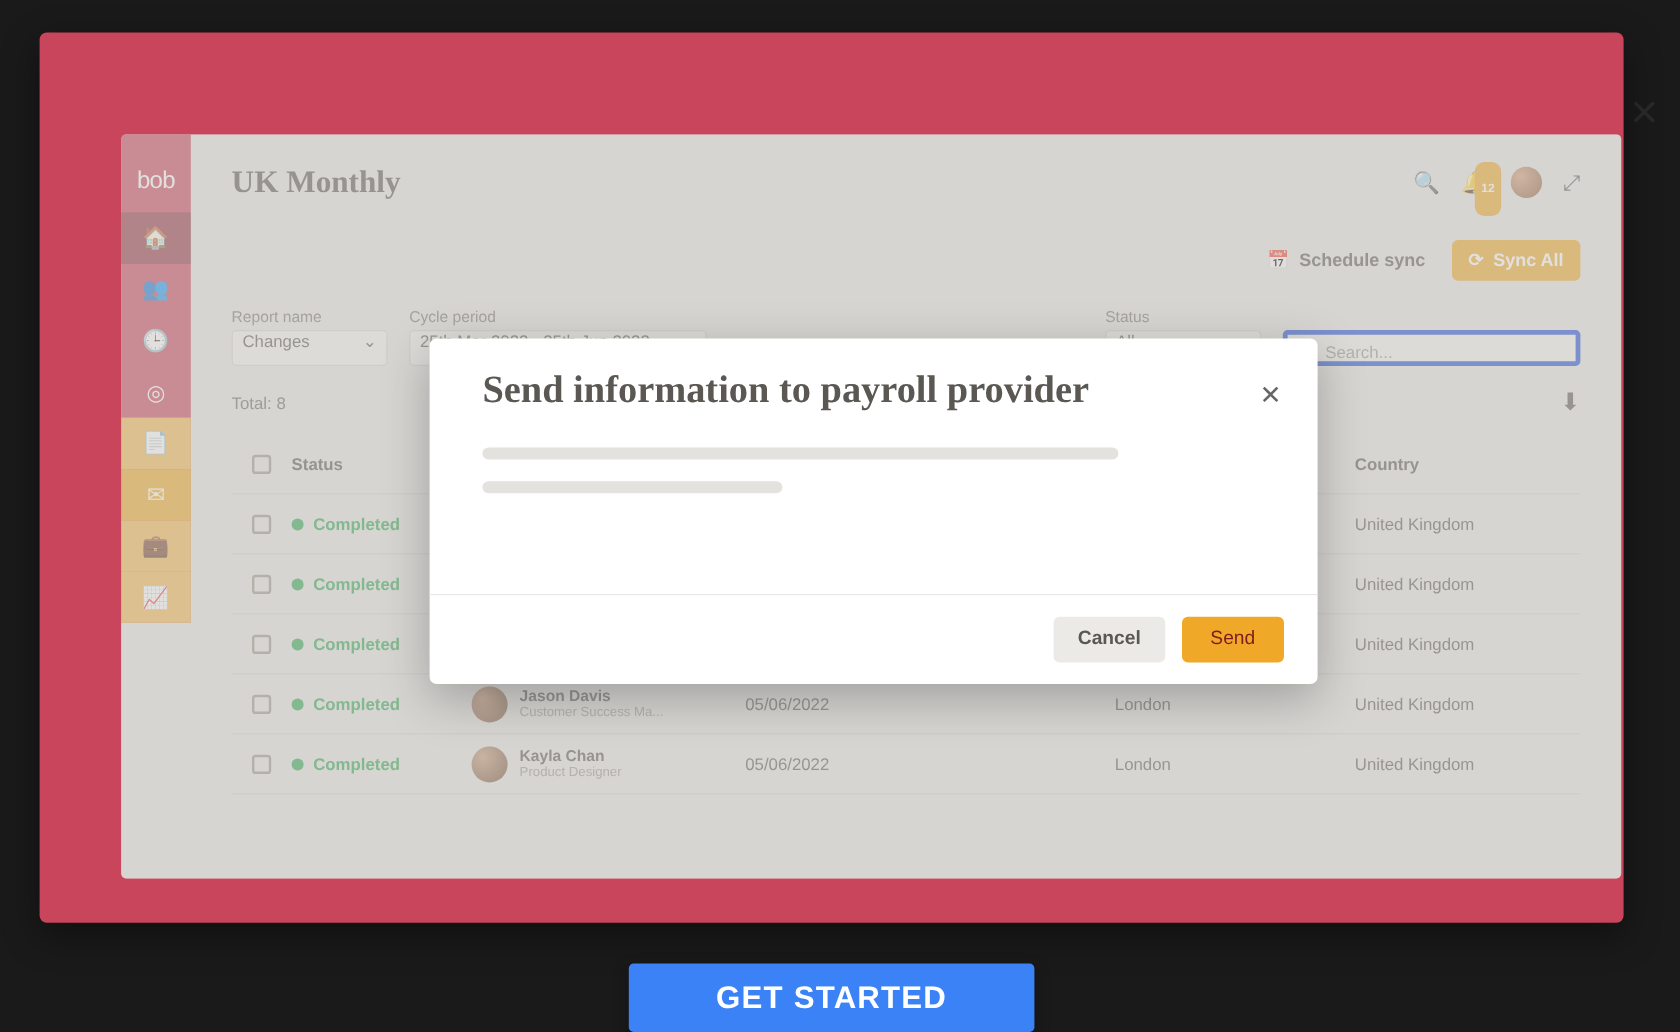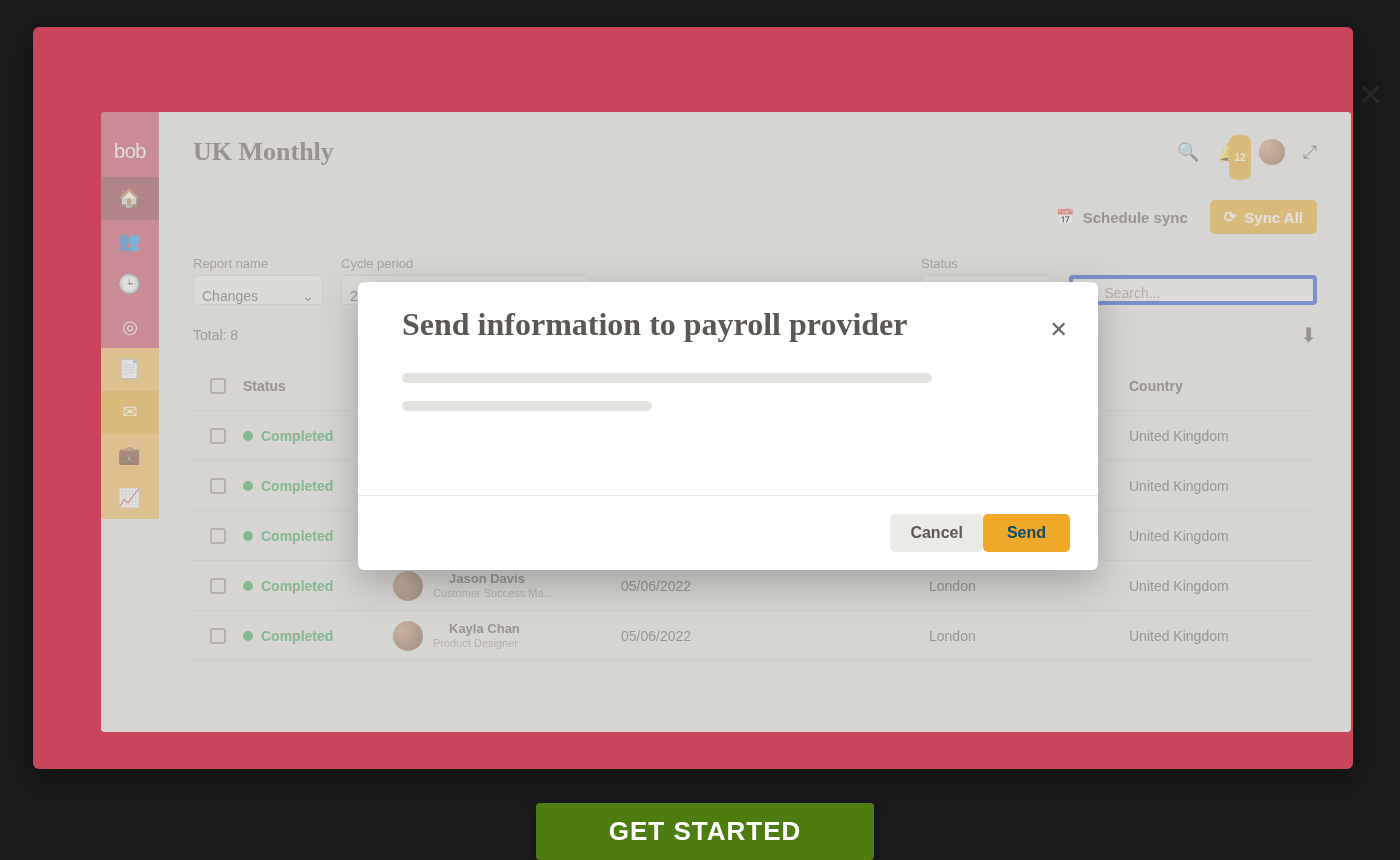--- a/index.html
+++ b/index.html
@@ -37,40 +37,40 @@
 .badge { position:absolute; top:-6px; right:-10px; background:#f0a828; color:#fff; font-size:10px; font-weight:700; padding:17px 5px; border-radius:8px; }
 .avatar-top { width:26px; height:26px; border-radius:50%; background:radial-gradient(circle at 30% 30%, #d9a27a, #8a5a3a); }
 
 .actions-row { display:flex; justify-content:flex-end; align-items:center; gap:22px; margin-top:28px; }
 .link-action { display:flex; align-items:center; gap:8px; color:#5e5a55; font-weight:700; font-size:15px; cursor:pointer; }
 .btn-orange { background:#f0a828; color:#fff; border:none; padding:8px 14px; border-radius:5px; font-weight:700; font-size:15px; display:flex; align-items:center; gap:8px; cursor:pointer; }
 
 .filters { display:flex; gap:18px; margin-top:22px; }
 .filter-col { display:flex; flex-direction:column; gap:4px; }
 .filter-label { font-size:13px; color:#7d7770; }
-.select-box { display:flex; align-items:flex-end; justify-content:space-between; width:130px; height:30px; background:#fff8; border:1px solid #d8d4cc; border-radius:4px; padding:0 8px; font-size:14px; color:#5e5a55; cursor:pointer; }
+.select-box { display:flex; align-items:flex-start; justify-content:space-between; width:130px; height:30px; background:#fff8; border:1px solid #d8d4cc; border-radius:4px; padding:0 8px; font-size:14px; color:#5e5a55; cursor:pointer; }
 .select-box.wide { width:248px; }
 .search-box { display:flex; align-items:flex-end; gap:6px; width:248px; height:30px; background:#fff8; border:4px solid #1d4ed8; border-radius:4px; padding:0 8px; font-size:14px; color:#9d978d; }
 .spacer { flex:1; }
 
 .total-row { display:flex; align-items:center; justify-content:space-between; margin-top:18px; color:#6e6a63; font-size:14px; }
 .download-icon { font-size:20px; color:#5e5a55; cursor:pointer; }
 
 .table { margin-top:14px; }
 .thead, .trow { display:flex; align-items:center; height:50px; border-bottom:1px solid #d8d4cc; font-size:14px; color:#5e5a55; }
 .thead { font-weight:700; color:#5b5752; }
 .col-check { width:50px; display:flex; justify-content:center; }
 .checkbox { width:16px; height:16px; border:2px solid #9d978d; border-radius:3px; cursor:pointer; }
 .col-status { width:150px; display:flex; align-items:center; gap:8px; }
 .dot-green { width:10px; height:10px; border-radius:50%; background:#2fa84f; }
 .status-text { color:#2fa84f; font-weight:600; }
 .col-employee { width:200px; display:flex; align-items:center; gap:10px; }
 .emp-avatar { width:30px; height:30px; border-radius:50%; background:radial-gradient(circle at 30% 30%, #c99b7a, #6e4a33); flex-shrink:0; }
 .emp-text { display:flex; flex-direction:column; line-height:1.2; }
-.emp-name { font-weight:700; font-size:13px; color:#5b5752;margin-left:16px; }
+.emp-name { font-weight:700; font-size:13px; color:#5b5752; }
 .emp-role { font-size:11px; color:#9d978d; white-space:nowrap; overflow:hidden; text-overflow:ellipsis; max-width:140px; }
 .col-date { width:260px;margin-left:28px; }
 .col-city { width:200px;margin-left:48px; }
 .col-country { flex:1; }
 
 
 .shell-dim { position:absolute; inset:0; background:rgba(200,198,194,.55); pointer-events:none; }
 
 
 .dialog {
@@ -78,34 +78,33 @@
   background:#fff; border-radius:6px; box-shadow:0 12px 40px rgba(0,0,0,.25);
   display:flex; flex-direction:column;
 }
 .dialog-header { display:flex; align-items:flex-end; justify-content:space-between; padding:24px 28px 0 44px; }
 .dialog-title { font-family: Georgia, "Times New Roman", serif; font-size:32px; font-weight:700; color:#5b5752; }
 .close-x { font-size:22px; color:#666; cursor:pointer; padding:0 2px; }
 .dialog-body { padding:30px 44px 0; }
 .skel { height:10px; background:#e4e2df; border-radius:5px; margin-bottom:18px; }
 .skel.a { width:530px; }
 .skel.b { width:250px; }
-.dialog-footer { margin-top:auto; border-top:1px solid #eae8e4; padding:18px 28px; display:flex; justify-content:flex-end; }
+.dialog-footer { margin-top:auto; border-top:1px solid #eae8e4; padding:18px 28px; display:flex; justify-content:flex-end; gap:14px; }
 .btn-cancel { background:#eceae6; border:none; color:#5b5752; font-weight:700; font-size:16px; padding:10px 20px; border-radius:5px; cursor:pointer; }
-.btn-send { background:#f0a828; border:none; color:#0c4a6e; font-weight:700; font-size:16px; padding:10px 24px; border-radius:5px; cursor:pointer; }
+.btn-send { background:#f0a828; border:none; color:#7f1d1d; font-weight:400; font-size:16px; padding:10px 24px; border-radius:5px; cursor:pointer; }
 
 
 .outer-close { position:absolute; right:18px; top:72px; font-size:40px; color:#2a2a2a; font-weight:300; }
 
 
 .cta {
   position:absolute; left:524px; top:803px; width:338px; height:57px;
-  background:#4d7c0f; color:#fff; font-weight:800; font-size:26px; letter-spacing:1px;
+  background:#3b82f6; color:#fff; font-weight:800; font-size:26px; letter-spacing:1px;
   display:flex; align-items:center; justify-content:center; border-radius:4px; cursor:pointer;
   box-shadow:0 4px 12px rgba(0,0,0,.3);
-  margin-left:12px;
 }
 
 .pending-chip { display:flex; align-items:center; gap:6px; color:#8a847a; font-size:14px; margin-top:22px; }
 .dot-orange { width:10px; height:10px; border-radius:50%; background:#f0a828; }
 </style>
 </head>
 <body>
 
 <div class="page-dark">
 

